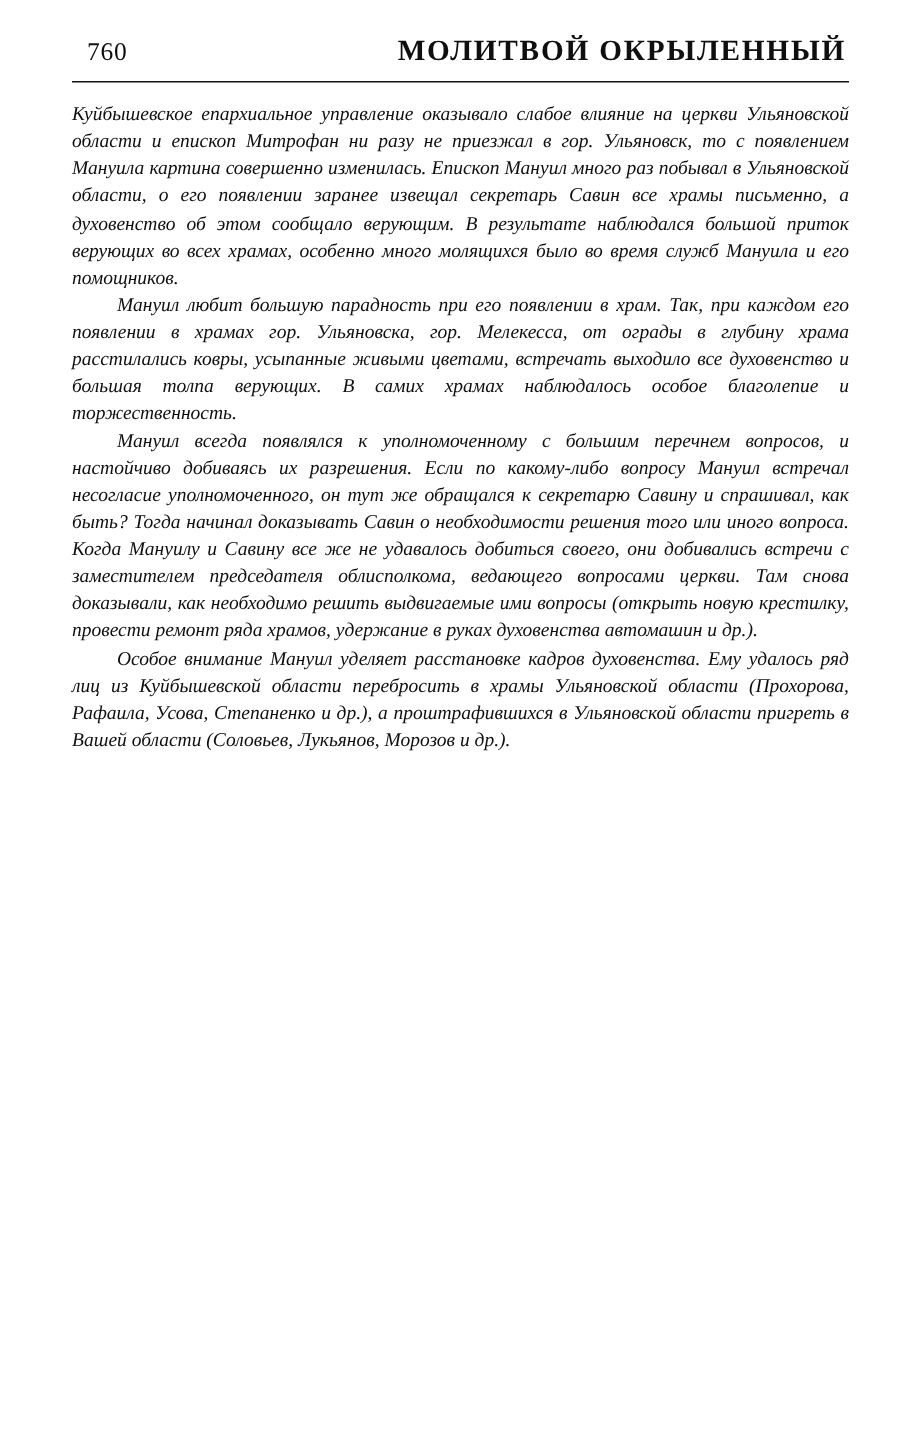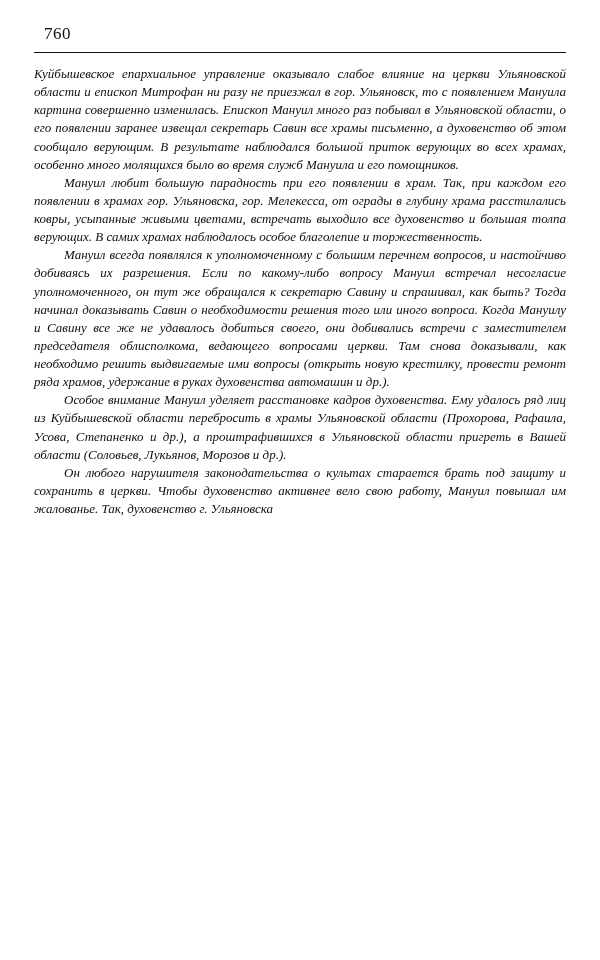--- a/index.html
+++ b/index.html
@@ -12,21 +12,21 @@
     height: 960px;
     font-family: "Liberation Serif", serif;
     color: #0f0f10;
     overflow: hidden;
   }
   .page {
     position: relative;
     width: 600px;
     height: 960px;
     box-sizing: border-box;
-    padding: 24px 34px 0 34px;
+    padding: 24px 34px 0 48px;
   }
   .header {
     display: flex;
     align-items: baseline;
     justify-content: space-between;
     margin: 0 0 8px 0;
     padding: 0 2px 0 10px;
   }
   .folio {
     font-size: 17px;
@@ -58,25 +58,25 @@
     text-indent: 0;
   }
 </style>
 </head>
 <body>
 
 <div class="page">
 
   <div class="header">
     <span class="folio">760</span>
+    <span class="running-title">молитвой окрыленный</span>
   </div>
 
   <hr class="rule">
 
   <div class="body-text">
     <p class="noindent">Куйбышевское епархиальное управление оказывало слабое влияние на церкви Ульяновской области и епископ Митрофан ни разу не приезжал в гор. Ульяновск, то с появлением Мануила картина совершенно изменилась. Епископ Мануил много раз побывал в Ульяновской области, о его появлении заранее извещал секретарь Савин все храмы письменно, а духовенство об этом сообщало верующим. В результате наблюдался большой приток верующих во всех храмах, особенно много молящихся было во время служб Мануила и его помощников.</p>
     <p>Мануил любит большую парадность при его появлении в храм. Так, при каждом его появлении в храмах гор. Ульяновска, гор. Мелекесса, от ограды в глубину храма расстилались ковры, усыпанные живыми цветами, встречать выходило все духовенство и большая толпа верующих. В самих храмах наблюдалось особое благолепие и торжественность.</p>
     <p>Мануил всегда появлялся к уполномоченному с большим перечнем вопросов, и настойчиво добиваясь их разрешения. Если по какому-либо вопросу Мануил встречал несогласие уполномоченного, он тут же обращался к секретарю Савину и спрашивал, как быть? Тогда начинал доказывать Савин о необходимости решения того или иного вопроса. Когда Мануилу и Савину все же не удавалось добиться своего, они добивались встречи с заместителем председателя облисполкома, ведающего вопросами церкви. Там снова доказывали, как необходимо решить выдвигаемые ими вопросы (открыть новую крестилку, провести ремонт ряда храмов, удержание в руках духовенства автомашин и др.).</p>
     <p>Особое внимание Мануил уделяет расстановке кадров духовенства. Ему удалось ряд лиц из Куйбышевской области перебросить в храмы Ульяновской области (Прохорова, Рафаила, Усова, Степаненко и др.), а проштрафившихся в Ульяновской области пригреть в Вашей области (Соловьев, Лукьянов, Морозов и др.).</p>
-    <p>Он любого нарушителя законодательства о культах старается брать под защиту и сохранить в церкви. Чтобы духовенство активнее вело свою работу, Мануил повышал им жалованье. Так, духовенство г. Ульяновска</p>
   </div>
 
 </div>
 
 </body></html>

